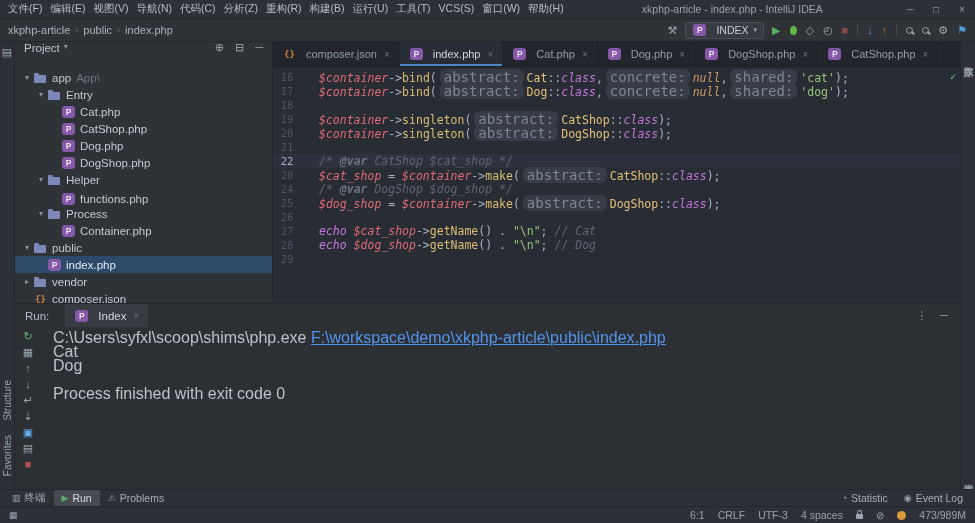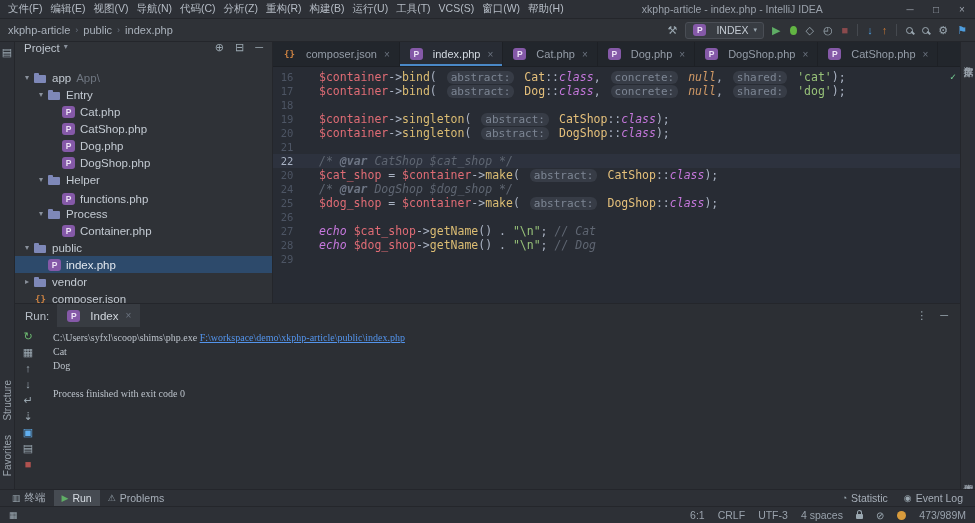--- a/index.html
+++ b/index.html
@@ -61,43 +61,43 @@
   .tab.active{background:#282c34;color:#d3d9e0}
   .tab.active::after{content:'';position:absolute;left:0;right:0;bottom:0;height:2px;background:#4a88c7}
   .tab .x{color:#6c7480;font-size:10px;margin-left:2px}
   .codearea{flex:1;display:flex;position:relative;font-family:"DejaVu Sans Mono",monospace;font-size:11.5px;line-height:14px;overflow:hidden}
   .gutter{width:38px;flex:0 0 auto;text-align:center;color:#4d5564;font-size:10.5px;padding-top:3px}
   .gline{height:14px;padding-right:10px}
   .gline.cur{color:#a8b2c4;background:#2d323e}
   .code{flex:1;white-space:pre;overflow:hidden;padding-top:3px}
   .cline{height:14px;padding-left:8px}
   .cline.cur{background:#2d323e}
-  .v{color:#e06c75;}
+  .v{color:#e06c75;font-style:italic}
   .f{color:#dcbd73}
   .cls{color:#e5c07b}
   .kw{color:#c678dd;font-style:italic}
   .str{color:#98c379}
   .num{color:#d19a66;font-style:italic}
   .op{color:#a9b2c2}
   .cm{color:#5f6672;font-style:italic}
   .cmd{color:#6d7584;font-style:italic;font-weight:bold}
-  .h{background:#373c46;color:#7d8694;border-radius:6px;padding:0 4px;font-size:11px;margin:0 10px;font-style:normal;position:relative;top:-0.5px}
+  .h{background:#373c46;color:#7d8694;border-radius:6px;padding:0 4px;font-size:14px;margin:0 3px;font-style:normal;position:relative;top:-0.5px}
   .estripe{position:absolute;top:3px;right:4px;color:#73c991;font-size:10px}
 
   
   .runpanel{height:186px;background:#2c2f34;border-top:1px solid #24262b;display:flex;flex-direction:column;flex:0 0 auto}
   .rhead{height:23px;display:flex;align-items:center;font-size:11.5px;color:#b7bec7;flex:0 0 auto}
-  .rlabel{padding:0 8px 0 10px}
+  .rlabel{padding:0 16px 0 10px}
   .rtab{display:flex;align-items:center;gap:5px;background:#383c42;height:100%;padding:0 9px;color:#d0d6dd}
   .rtab .x{color:#6c7480;font-size:10px;margin-left:2px}
   .ricons{margin-left:auto;display:flex;gap:13px;padding-right:12px;color:#9aa7b0}
   .rbody{flex:1;display:flex;min-height:0}
   .rtools{width:26px;display:flex;flex-direction:column;align-items:center;padding-top:4px;gap:4px;flex:0 0 auto}
   .rtools .gico{height:12px}
-  .console{flex:1;font-family:Liberation Serif, serif;font-size:10px;line-height:14px;padding:4px 0 0 12px;white-space:pre;color:#bcc3cb;overflow:hidden}
+  .console{flex:1;font-family:Liberation Sans, sans-serif;font-size:16px;line-height:14px;padding:4px 0 0 12px;white-space:pre;color:#bcc3cb;overflow:hidden}
   .con-line{height:14px}
   .link{color:#5394ec;text-decoration:underline}
 
   
   .toolstrip{height:17px;background:#2d3036;border-top:1px solid #24262b;display:flex;align-items:center;font-size:10.5px;color:#a6aeb8;padding:0 4px;flex:0 0 auto}
   .ts-left,.ts-right{display:flex;align-items:center;height:100%}
   .ts-right{margin-left:auto}
   .ts-item{display:flex;align-items:center;gap:4px;padding:0 8px;height:100%}
   .ts-item.active{background:#464b52;color:#d6dce2}
   .ts-item .gico{font-size:9px}

